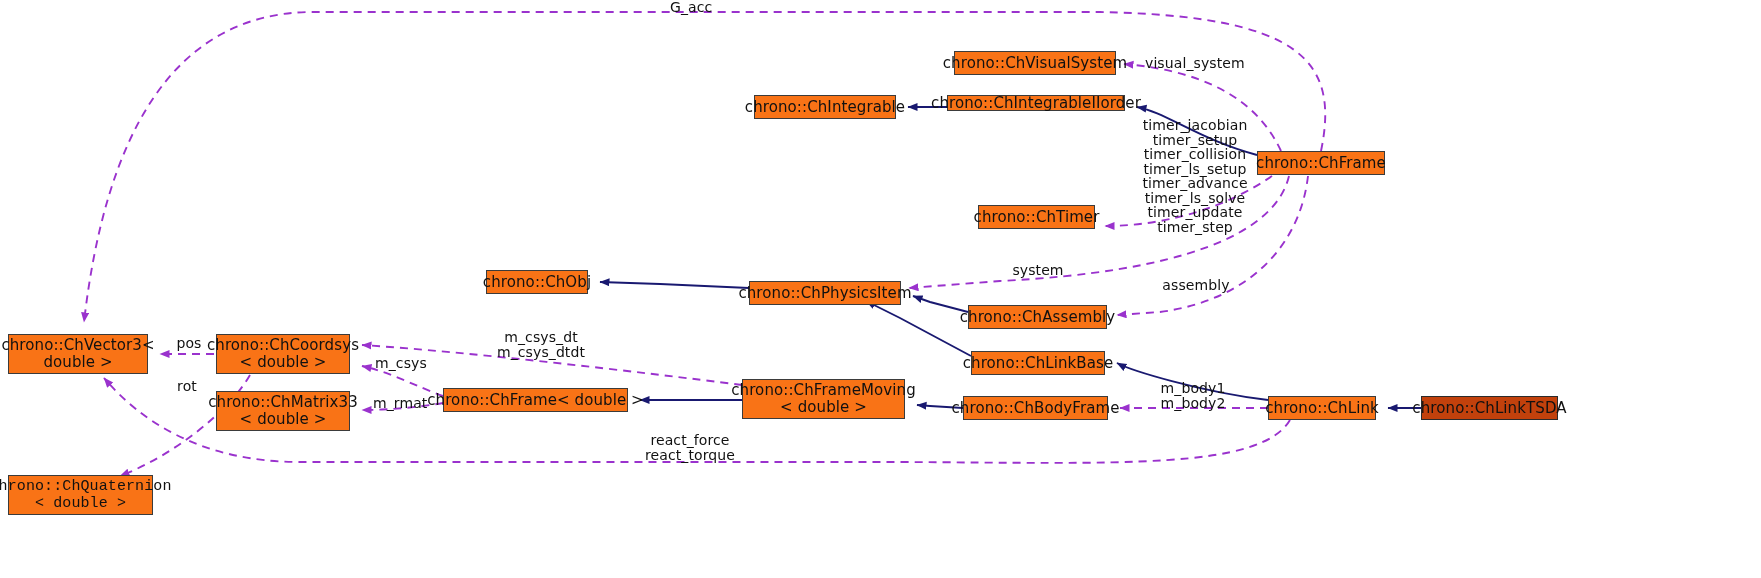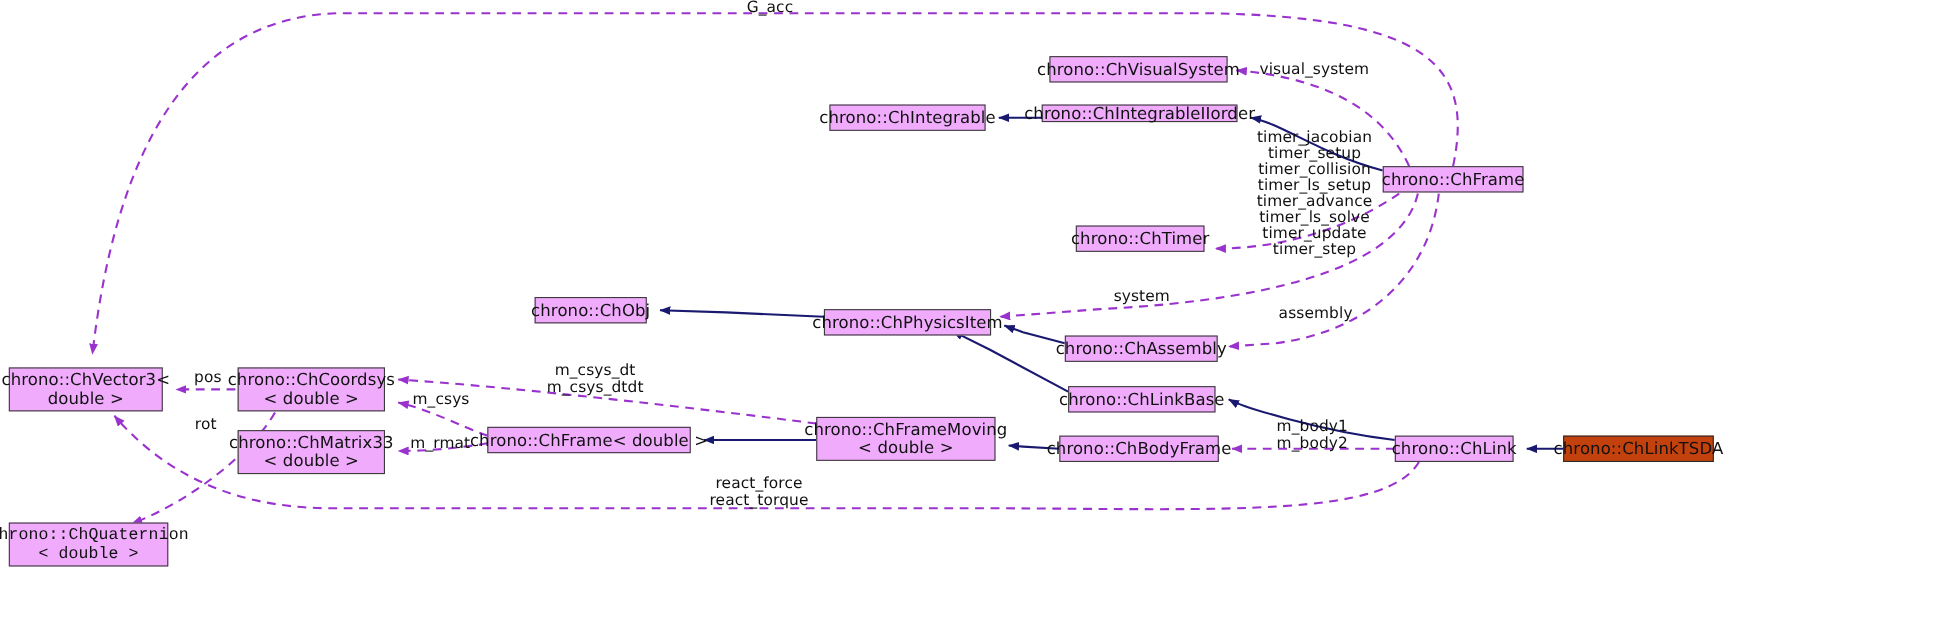--- a/index.html
+++ b/index.html
@@ -20,21 +20,21 @@
     position: absolute;
     left: 0;
     top: 0;
     width: 1761px;
     height: 578px;
   }
   .node {
     position: absolute;
     box-sizing: border-box;
     border: 1px solid #3b3b3b;
-    background: #f0abfc;
+    background: #f97316;
     color: #111111;
     font-size: 15px;
     line-height: 17px;
     display: flex;
     align-items: center;
     justify-content: center;
     text-align: center;
     white-space: pre;
     letter-spacing: 0.1px;
     z-index: 5;
@@ -154,21 +154,21 @@
   <div class="node" style="left:978px; top:205px; width:117px; height:24px;">chrono::ChTimer</div>
 
   <div class="node" style="left:754px; top:95px; width:142px; height:24px;">chrono::ChIntegrable</div>
 
   <div class="node" style="left:947px; top:95px; width:178px; height:16px;">chrono::ChIntegrableIIorder</div>
 
   <div class="node" style="left:954px; top:51px; width:162px; height:24px;">chrono::ChVisualSystem</div>
 
   <div class="node" style="left:1257px; top:151px; width:128px; height:24px;">chrono::ChFrame</div>
 
-  <div class="edge-label" style="left:670px; top:0px; width:60px; text-align:center;">G_acc</div>
+  <div class="edge-label" style="left:670px; top:0px; width:60px; text-align:left;">G_acc</div>
 
   <div class="edge-label" style="left:1145px; top:56px; width:110px; text-align:left;">visual_system</div>
 
   <div class="edge-label multi" style="left:1140px; top:118px; width:110px; text-align:center;">timer_jacobian
 timer_setup
 timer_collision
 timer_ls_setup
 timer_advance
 timer_ls_solve
 timer_update

